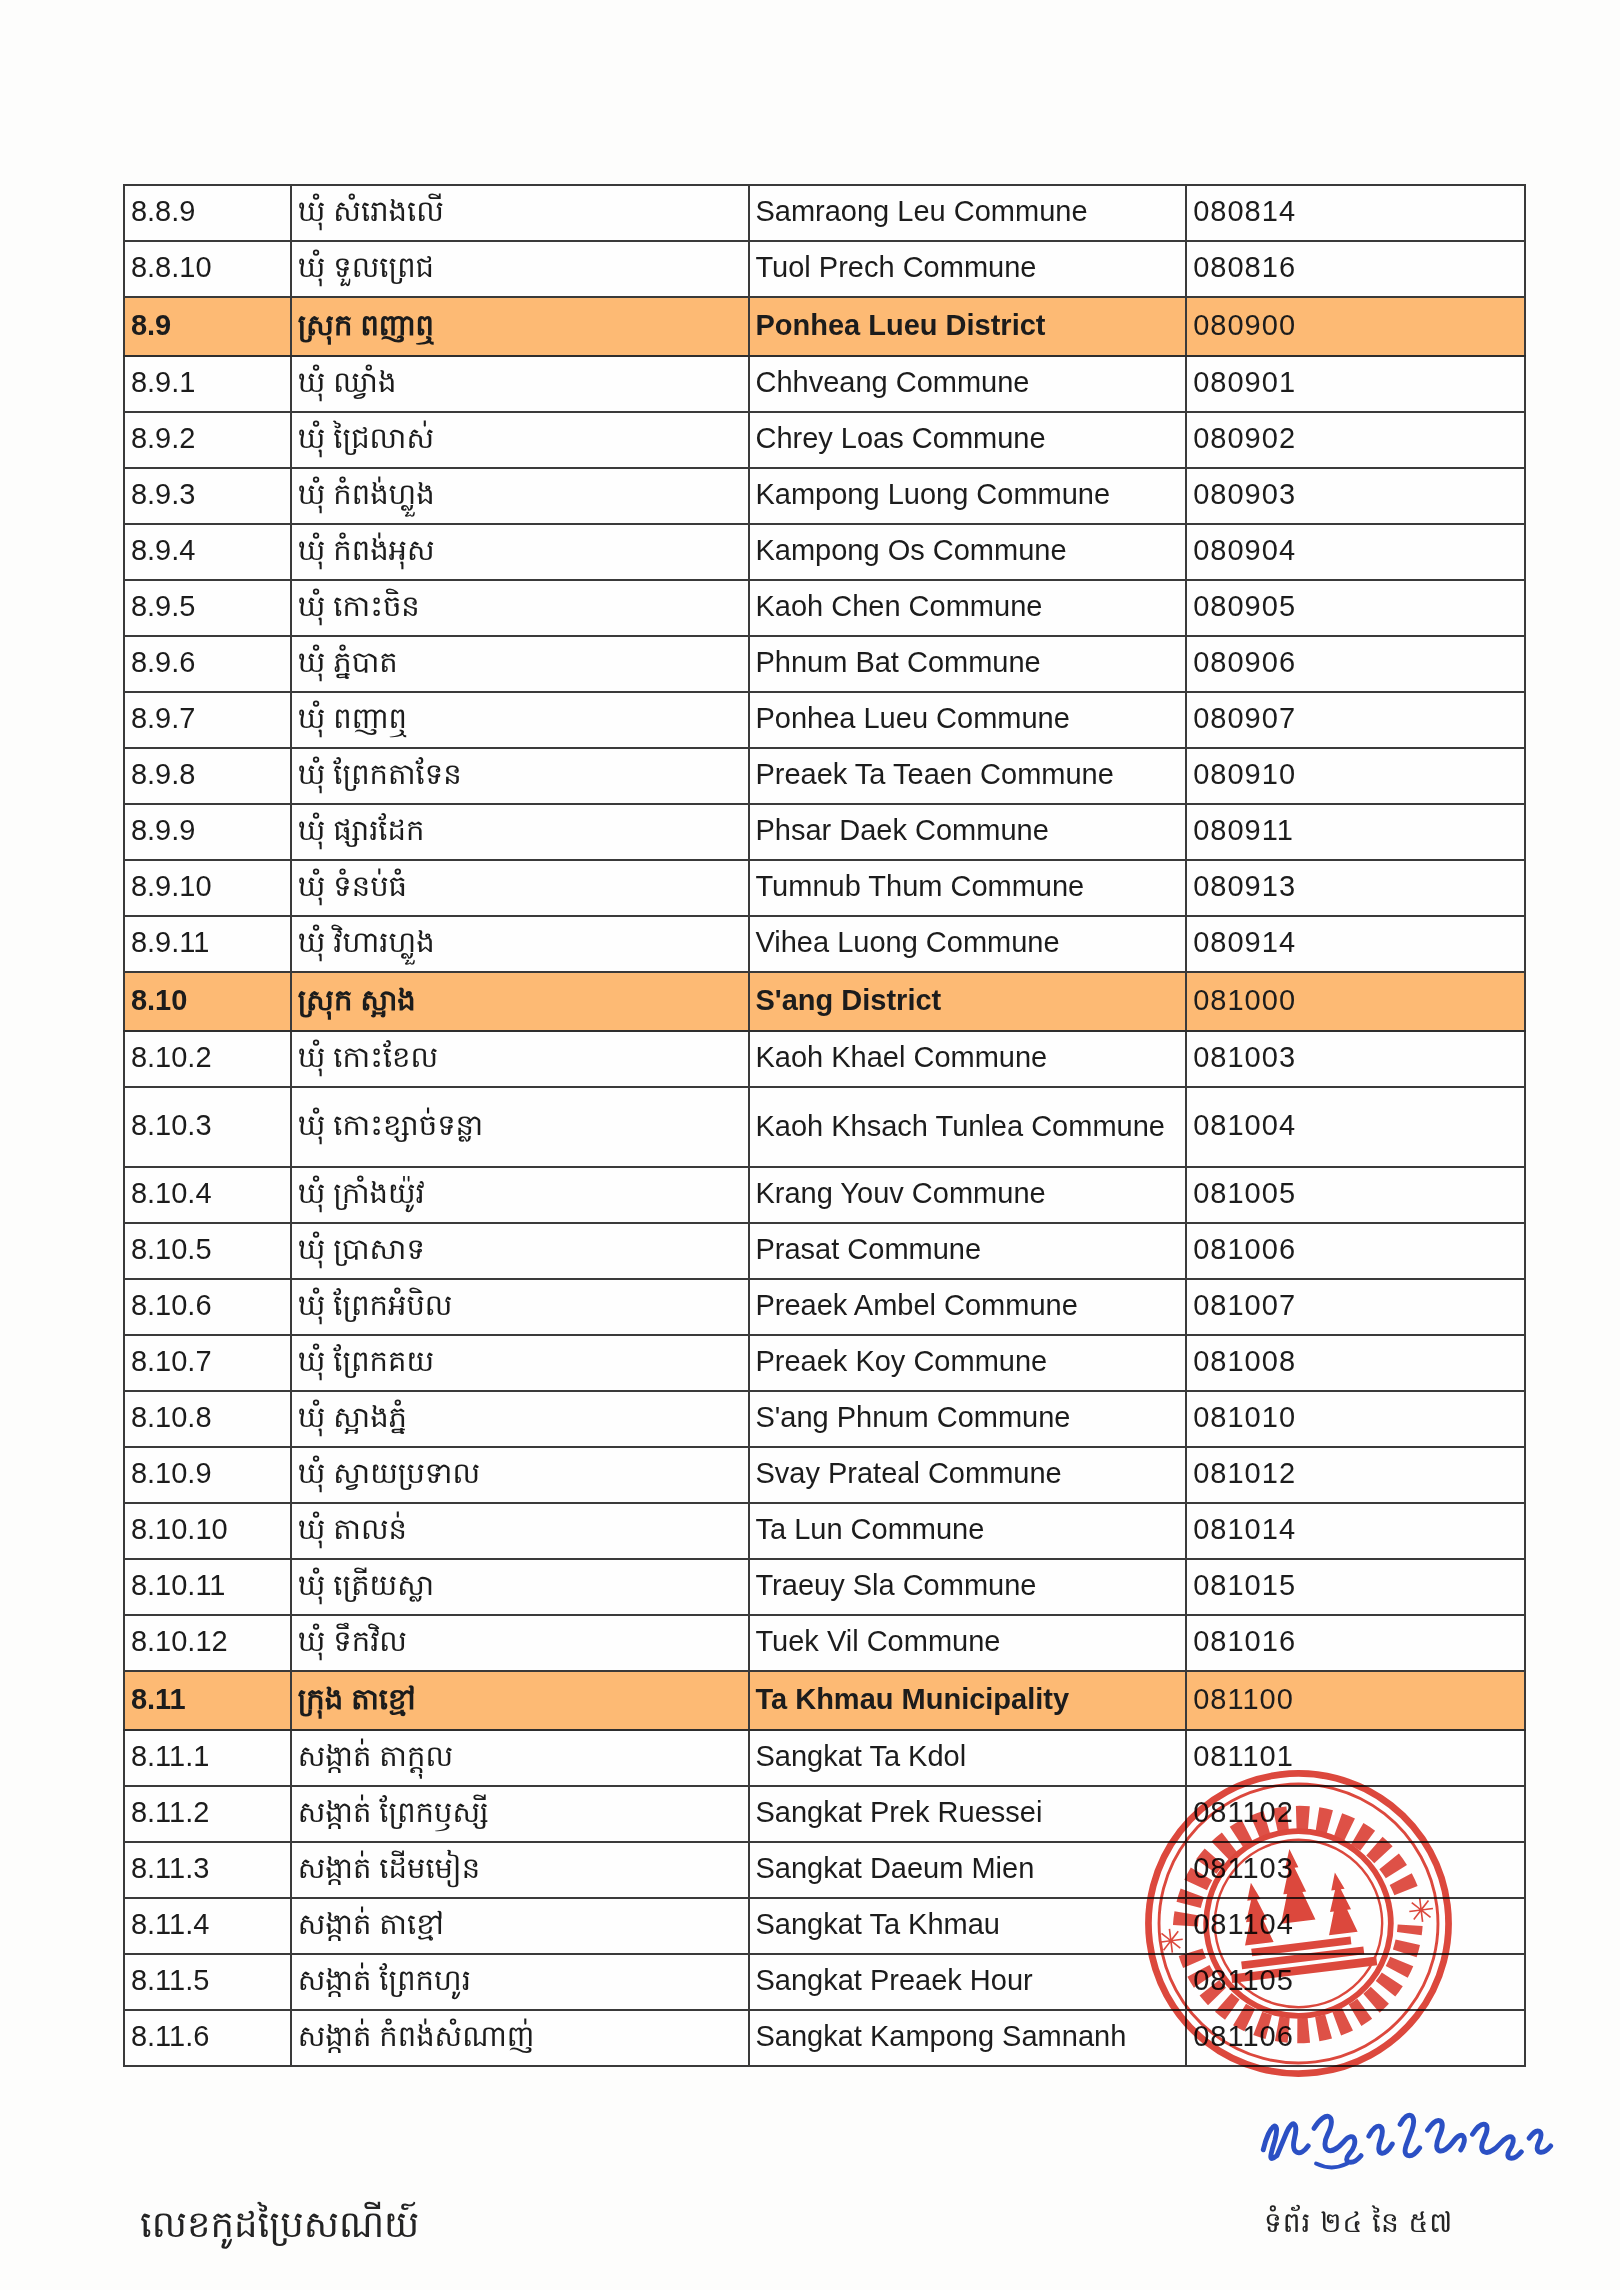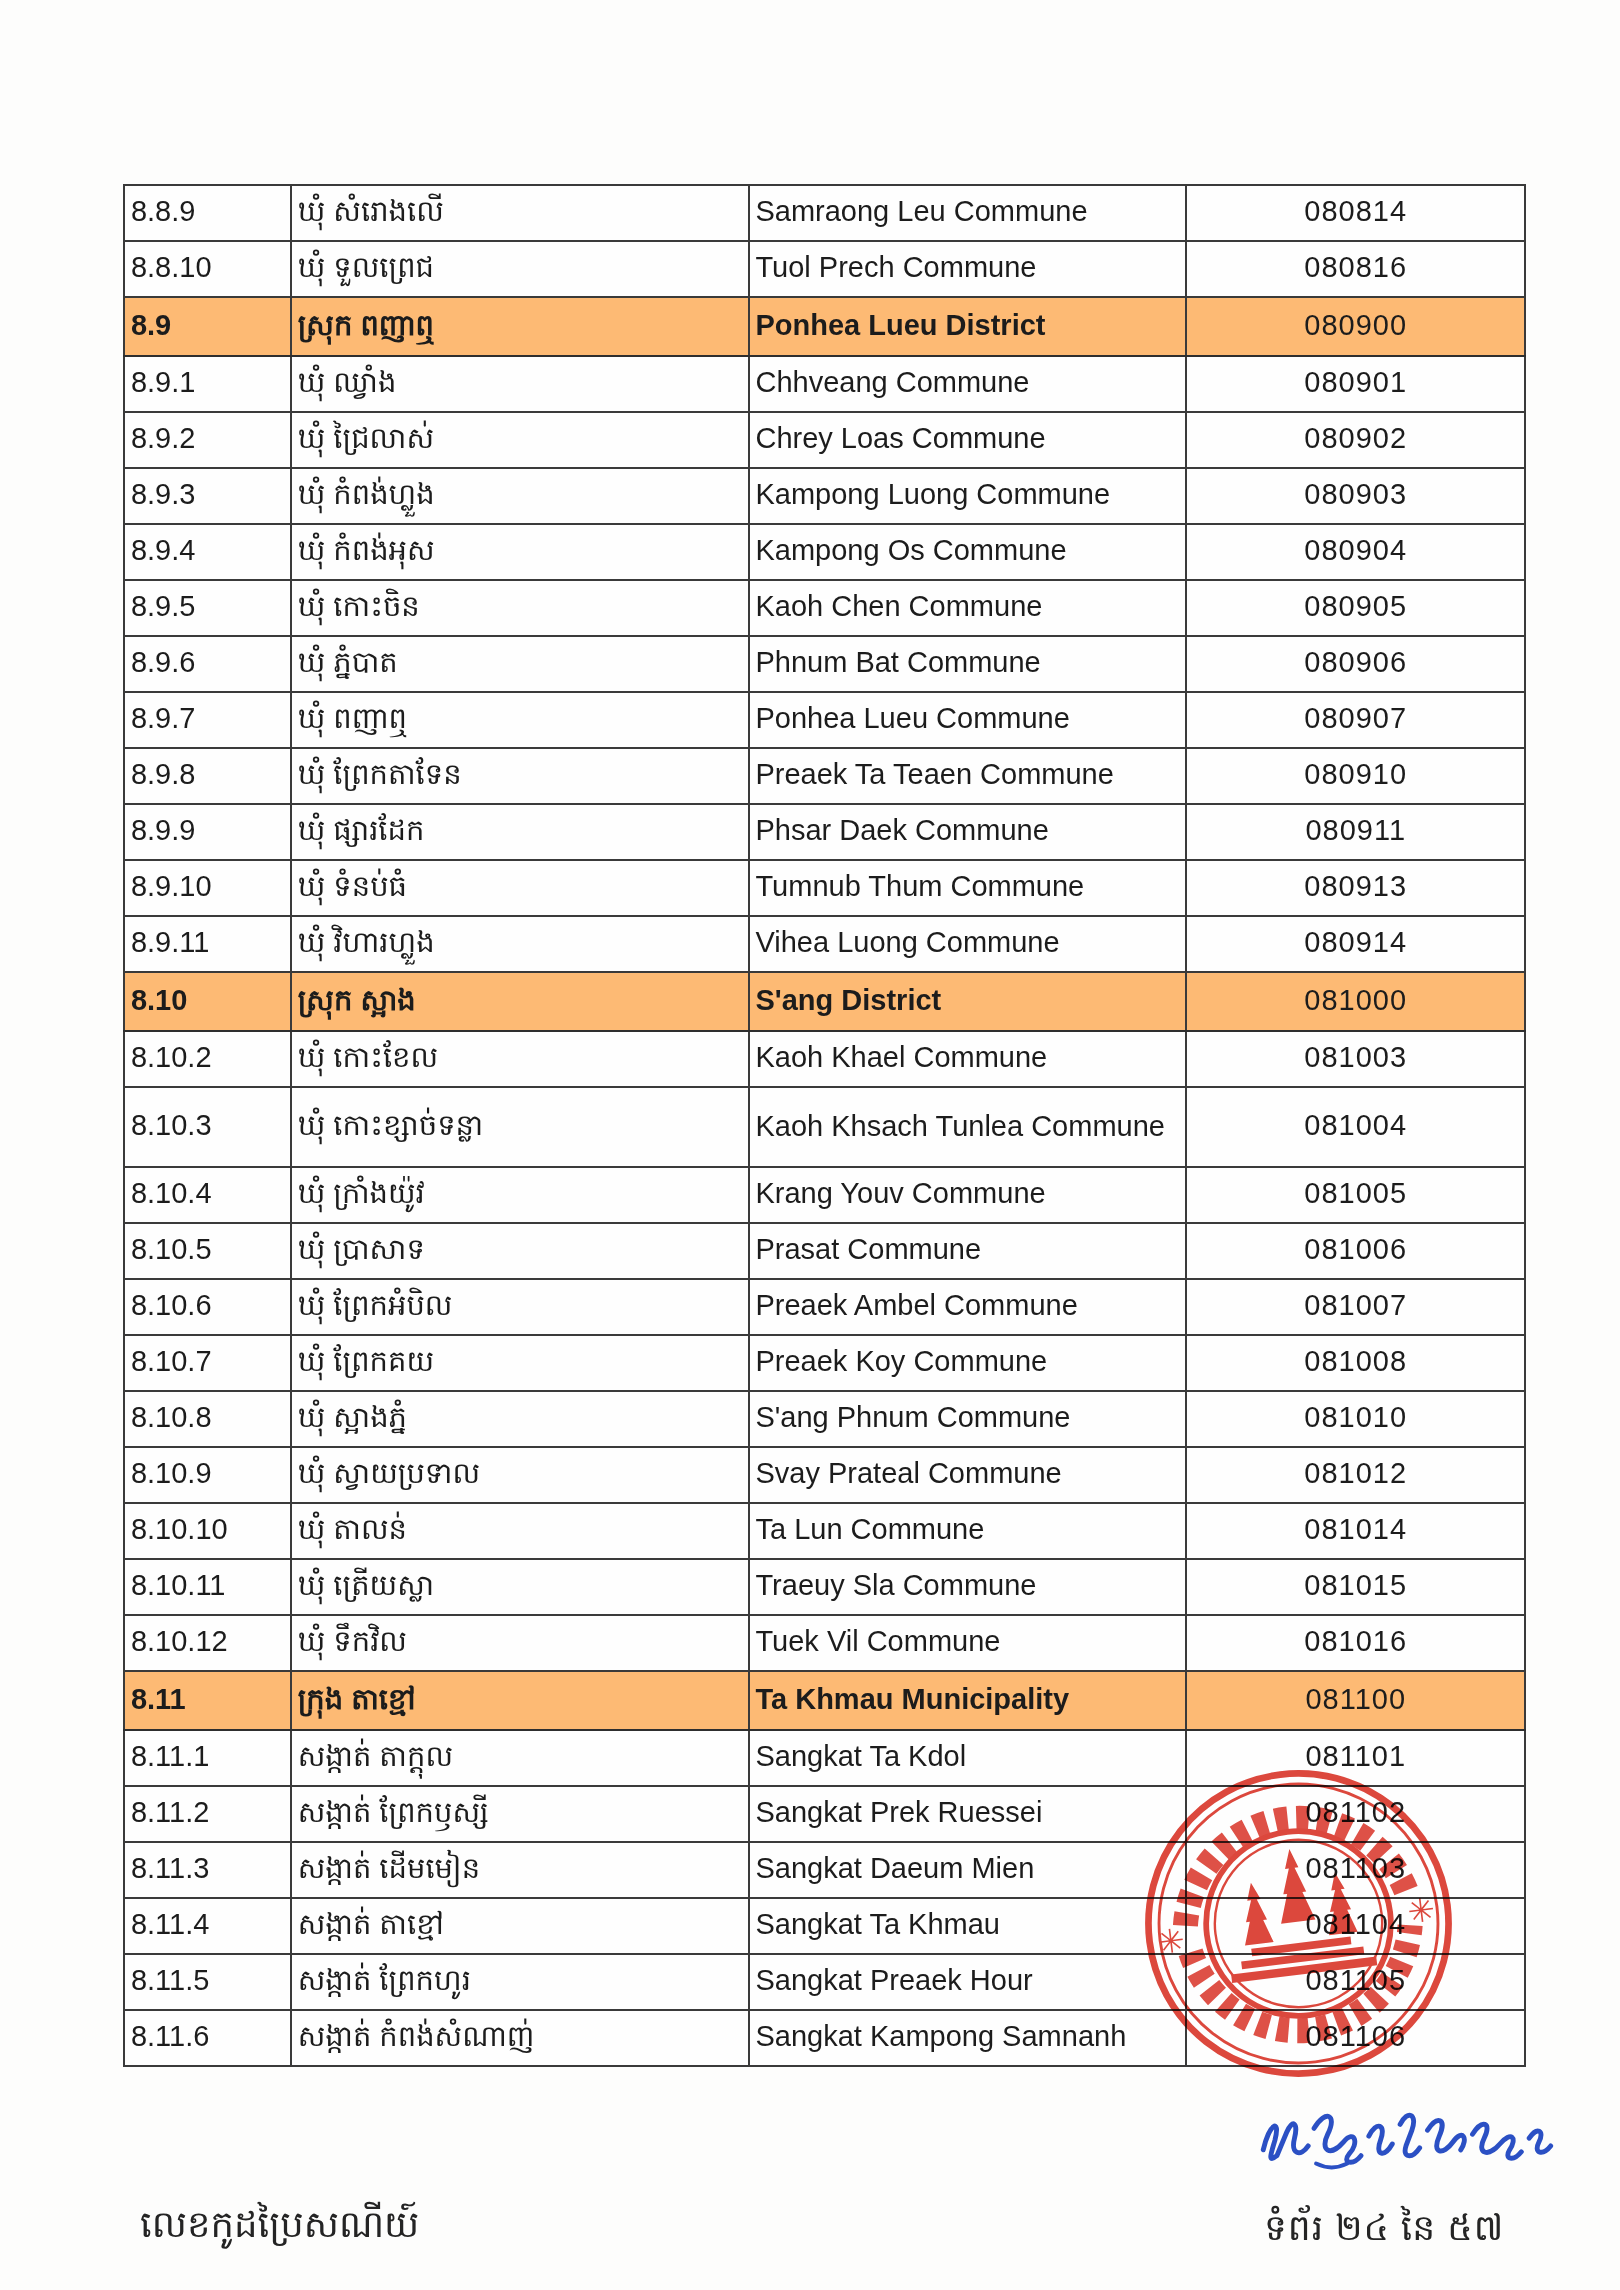--- a/index.html
+++ b/index.html
@@ -20,32 +20,32 @@
     border:2px solid #3a3a3a;
     font-size:29px;line-height:1.15;
     padding:2px 5.9px 3.9px 5.9px;
     vertical-align:middle;
     overflow:hidden;white-space:nowrap;
   }
   table.codes{border:2.9px solid #2e2e2e;}
   td.c-num{width:153px;padding-left:23.5px;}
   td.c-khm{width:444px;padding-left:19.6px;font-size:30px;}
   td.c-eng{width:424px;padding-left:13.7px;}
-  td.c-code{width:325px;text-align:center;letter-spacing:1px;}
+  td.c-code{width:325px;text-align:left;letter-spacing:1px;}
   tr.row-commune{height:56px;}
   tr.row-district{height:59px;}
   tr.row-district td{background:#fdba74;border-top:2.9px solid #2e2e2e;border-bottom:2.9px solid #2e2e2e;}
   tr.row-district td.c-num,tr.row-district td.c-khm,tr.row-district td.c-eng{font-weight:bold;}
   tr.tall{height:80px;margin-left:6px;}
   tr.tall td.c-eng{white-space:normal;line-height:1.2;}
   .footer-left{
     position:absolute;left:140px;top:2201px;font-size:37px;color:#242424;
   }
   .footer-right{
-    position:absolute;left:1264px;top:2205px;font-size:36px;color:#242424;letter-spacing:1px;
+    position:absolute;left:1264px;top:2205px;font-size:28px;color:#242424;letter-spacing:1px;
   }
   .stamp{
     position:absolute;left:1135px;top:1760px;width:327px;height:327px;
     mix-blend-mode:multiply;opacity:0.92;
     transform:rotate(-7deg);
     pointer-events:none;
   }
   .signature{
     position:absolute;left:1253px;top:2099px;width:304px;height:88px;
     pointer-events:none;

